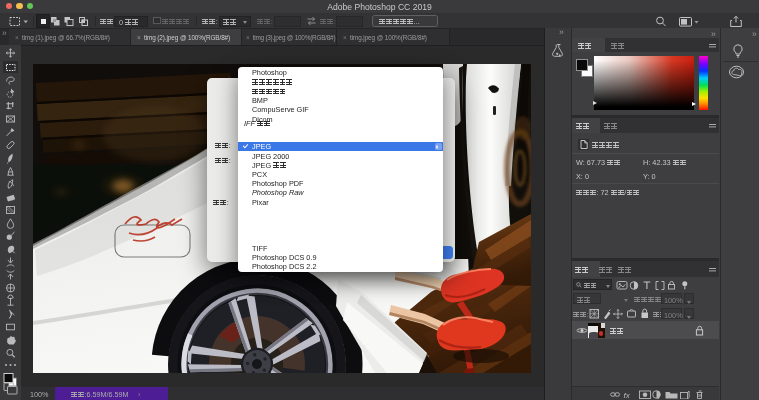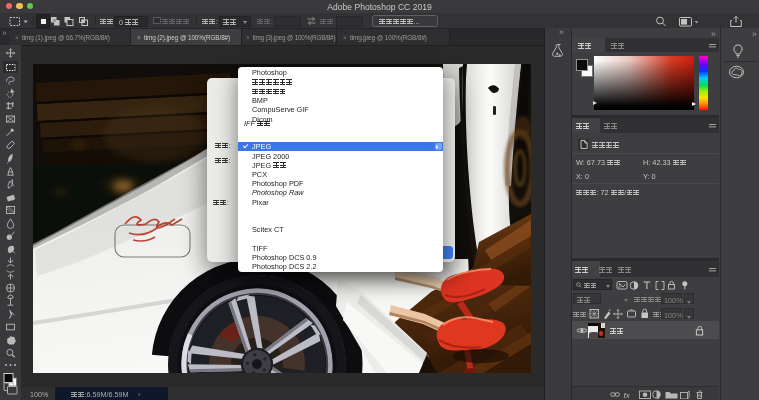--- a/index.html
+++ b/index.html
@@ -383,30 +383,29 @@
 <div style="position:absolute;left:0;top:75.2px;width:100%;height:9.23px;line-height:9.4px;padding-left:14px;background:#3b78e7;color:#fff;"><b class="chk"></b>JPEG<span style="position:absolute;right:1.5px;top:1.2px;width:6.5px;height:7px;background:#7aa2f2;border-radius:1.5px;">
           <span style="position:absolute;left:1.4px;top:1.4px;width:0;height:0;border-left:1.9px solid transparent;border-right:1.9px solid transparent;border-bottom:2px solid #fff;"></span>
           <span style="position:absolute;left:1.4px;bottom:1.4px;width:0;height:0;border-left:1.9px solid transparent;border-right:1.9px solid transparent;border-top:2px solid #fff;"></span>
         </span></div>
 <div style="position:absolute;left:0;top:84.5px;width:100%;height:9.23px;line-height:9.4px;padding-left:14px;">JPEG 2000</div>
 <div style="position:absolute;left:0;top:93.7px;width:100%;height:9.23px;line-height:9.4px;padding-left:14px;">JPEG <i class="c"></i><i class="c"></i></div>
 <div style="position:absolute;left:0;top:102.9px;width:100%;height:9.23px;line-height:9.4px;padding-left:14px;">PCX</div>
 <div style="position:absolute;left:0;top:112.2px;width:100%;height:9.23px;line-height:9.4px;padding-left:14px;">Photoshop PDF</div>
 <div style="position:absolute;left:0;top:121.4px;width:100%;height:9.23px;line-height:9.4px;padding-left:14px;font-style:italic;">Photoshop Raw</div>
 <div style="position:absolute;left:0;top:130.6px;width:100%;height:9.23px;line-height:9.4px;padding-left:14px;">Pixar</div>
-<div style="position:absolute;left:0;top:158.3px;width:100%;height:9.23px;line-height:9.4px;padding-left:14px;">Scitex CT</div>
 <div style="position:absolute;left:0;top:176.8px;width:100%;height:9.23px;line-height:9.4px;padding-left:14px;">TIFF</div>
 <div style="position:absolute;left:0;top:186.0px;width:100%;height:9.23px;line-height:9.4px;padding-left:14px;">Photoshop DCS 0.9</div>
 <div style="position:absolute;left:0;top:195.2px;width:100%;height:9.23px;line-height:9.4px;padding-left:14px;">Photoshop DCS 2.2</div>
   </div>
 </div>
 
 <div class="a" style="left:21px;top:387px;width:523px;height:13px;background:#2f2f31;font-size:7.2px;color:#adadad;">
   <div class="a" style="left:9px;top:3px;">100%</div>
-  <div class="a" style="left:34px;top:0;width:113px;height:13px;background:#0f172a;padding:3px 0 0 16px;"><i class="c"></i><i class="c"></i>:6.59M/6.59M</div>
+  <div class="a" style="left:34px;top:0;width:113px;height:13px;background:#4c1d95;padding:3px 0 0 16px;"><i class="c"></i><i class="c"></i>:6.59M/6.59M</div>
   <div class="a" style="left:117px;top:2.5px;color:#8a8a8a;">›</div>
 </div>
 
 <div class="a" style="left:544px;top:28px;width:215px;height:372px;background:#3e3e40;font-size:7.3px;">
   <div class="a" style="left:0;top:0;width:1px;height:372px;background:#1e1e20;"></div>
 
   <div class="a" style="left:1px;top:0;width:27px;height:372px;background:#3a3a3c;border-right:1px solid #2a2a2c;">
     <div class="a" style="left:14px;top:-1px;color:#9a9a9a;font-size:8.5px;letter-spacing:-1px;">»</div>
     <svg class="a" style="left:7px;top:15px" width="14" height="15" viewBox="0 0 14 15" fill="none" stroke="#c5c5c5" stroke-width="0.9">
       <path d="M5 1.5 h3.5 M6.8 1.5 v3 l3.4 5.8 a2 2 0 0 1 -1.7 3 h-6 a2 2 0 0 1 -1.7 -3 L4.2 4.5 v-3"></path>

